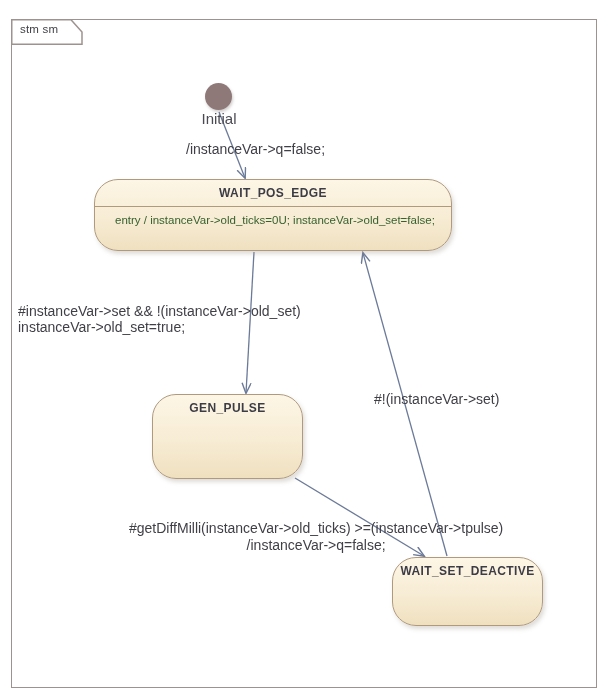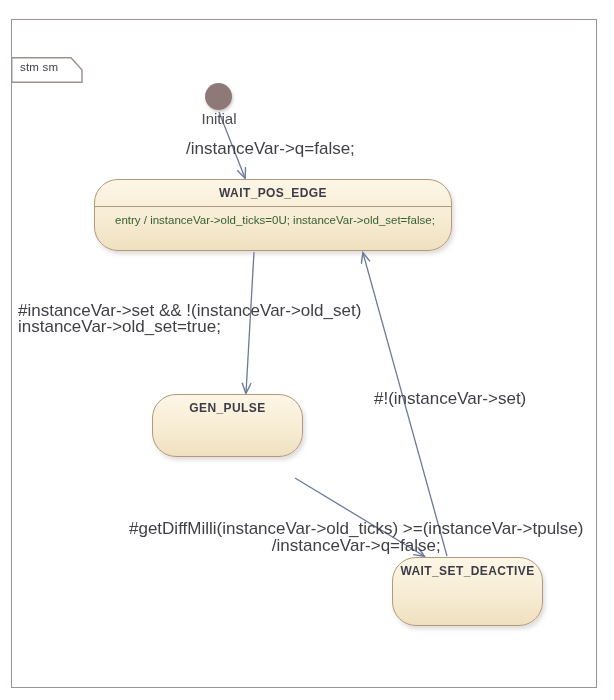--- a/index.html
+++ b/index.html
@@ -34,21 +34,20 @@
     box-sizing: border-box;
     background: #ffffff;
   }
   .frame-tab {
     position: absolute;
     left: 11px;
     top: 19px;
     width: 72px;
     height: 26px;
     box-sizing: border-box;
-    margin-top: 38px;
   }
   .frame-tab .tab-shape {
     position: absolute;
     left: 0; top: 0;
     width: 72px;
     height: 26px;
   }
   .frame-tab .tab-label {
     position: absolute;
     left: 9px;
@@ -124,33 +123,33 @@
   #state-wait-pos-edge {
     left: 94px;
     top: 179px;
     width: 358px;
     height: 72px;
   }
   #state-gen-pulse {
     left: 152px;
     top: 394px;
     width: 151px;
-    height: 63px;
+    height: 85px;
   }
   #state-wait-set-deactive {
     left: 392px;
     top: 557px;
     width: 151px;
     height: 69px;
   }
 
   
   .tlabel {
     position: absolute;
-    font-size: 17px;
+    font-size: 14px;
     color: #3f3f46;
     white-space: nowrap;
     line-height: 16px;
   }
   #label-init {
     left: 186px;
     top: 141px;
   }
   #label-to-gen {
     left: 18px;

